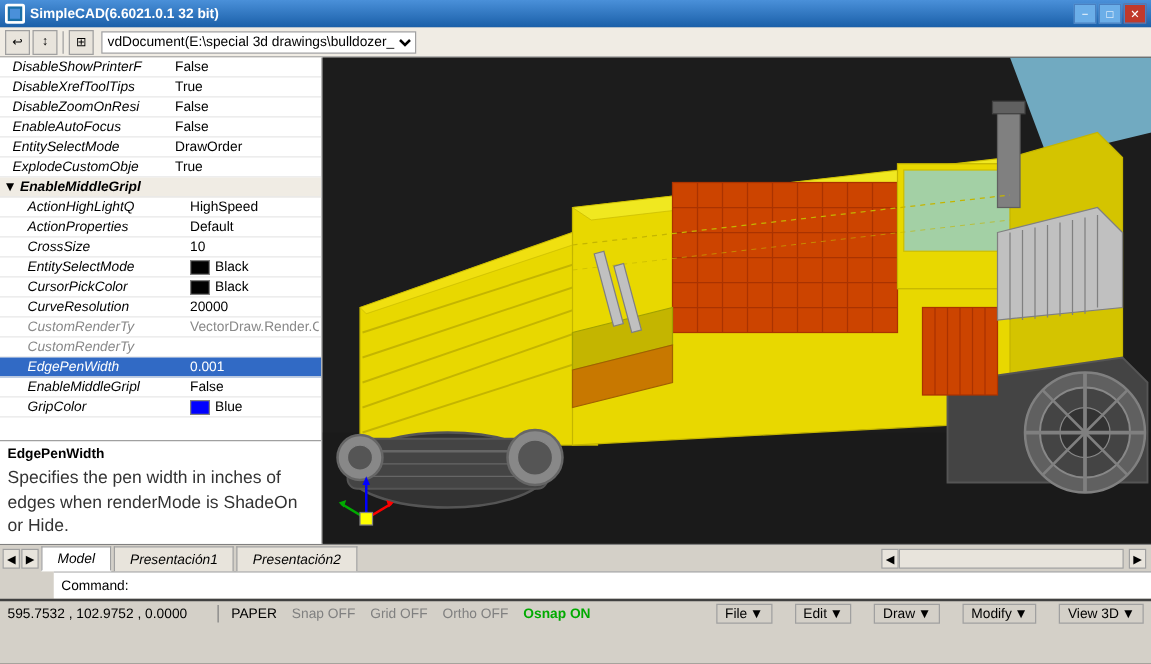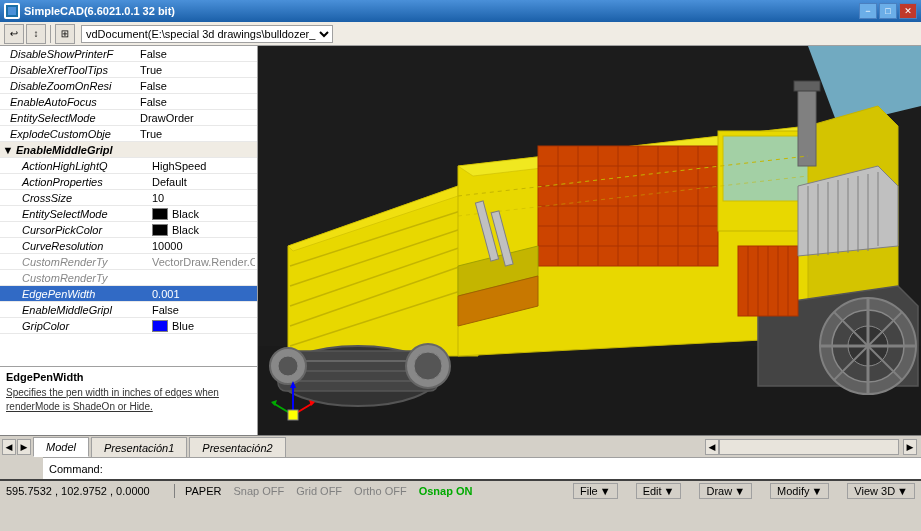--- a/index.html
+++ b/index.html
@@ -81,21 +81,21 @@
     .prop-color-box { width: 16px; height: 12px; border: 1px solid #808080; margin-right: 4px; flex-shrink: 0; }
     .expand-icon { width: 12px; text-align: center; cursor: pointer; }
 
     .description-panel {
       border-top: 1px solid #a0a0a0;
       padding: 4px 6px;
       min-height: 60px;
       background: #fff;
     }
     .desc-title { font-weight: bold; font-size: 11px; margin-bottom: 3px; }
-    .desc-text { font-size: 10px; color: #333; line-height: 1.4; text-decoration: underline; }
+    .desc-text { font-size: 14px; color: #333; line-height: 1.4; }
 
     
     .canvas-area {
       flex: 1;
       background: #2a2a2a;
       position: relative;
       overflow: hidden;
     }
     .tab {
       padding: 2px 12px;
@@ -276,21 +276,21 @@
             <span class="prop-value" style=" display:flex; align-items:center;"><span class="prop-color-box" style="background:#000000;"></span>Black</span>
           </div>
           <div class="prop-row">
             <span style="width:16px; display:inline-block;"></span>
             <span class="prop-name" style="">CursorPickColor</span>
             <span class="prop-value" style=" display:flex; align-items:center;"><span class="prop-color-box" style="background:#000000;"></span>Black</span>
           </div>
           <div class="prop-row">
             <span style="width:16px; display:inline-block;"></span>
             <span class="prop-name" style="">CurveResolution</span>
-            <span class="prop-value" style="">10000</span>
+            <span class="prop-value" style="">20000</span>
           </div>
           <div class="prop-row">
             <span style="width:16px; display:inline-block;"></span>
             <span class="prop-name" style="color:#888;">CustomRenderTy</span>
             <span class="prop-value" style="color:#888;">VectorDraw.Render.Op</span>
           </div>
           <div class="prop-row">
             <span style="width:16px; display:inline-block;"></span>
             <span class="prop-name" style="color:#888;">CustomRenderTy</span>
             <span class="prop-value" style="color:#888;"></span>

